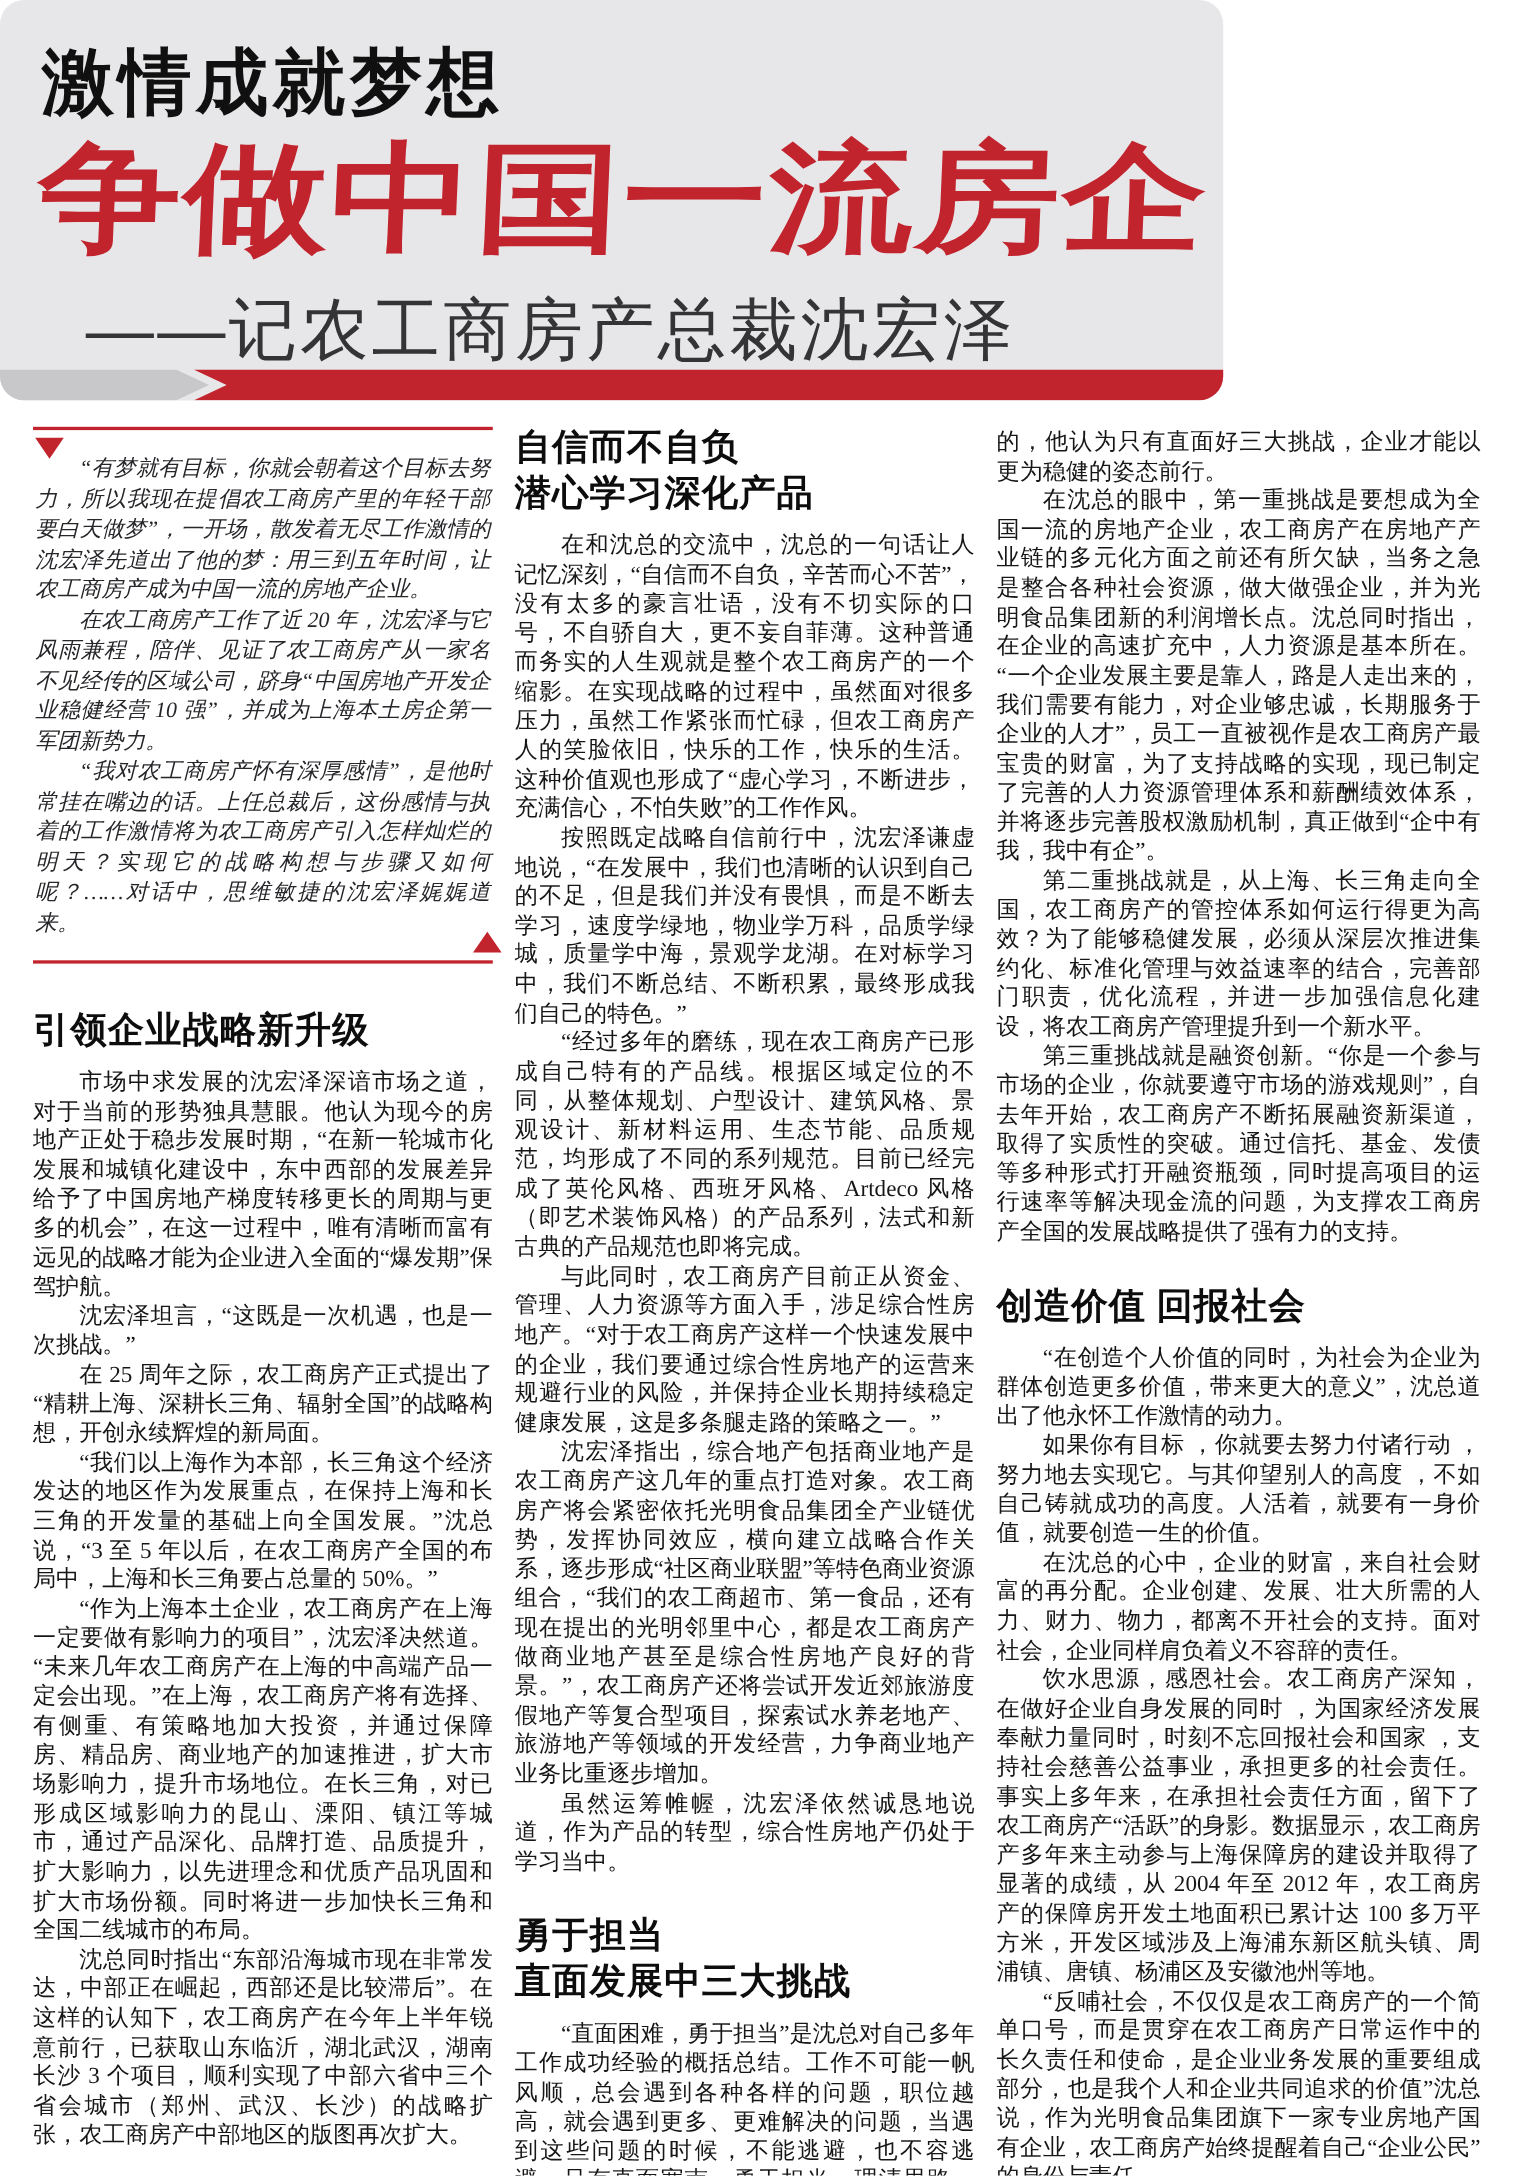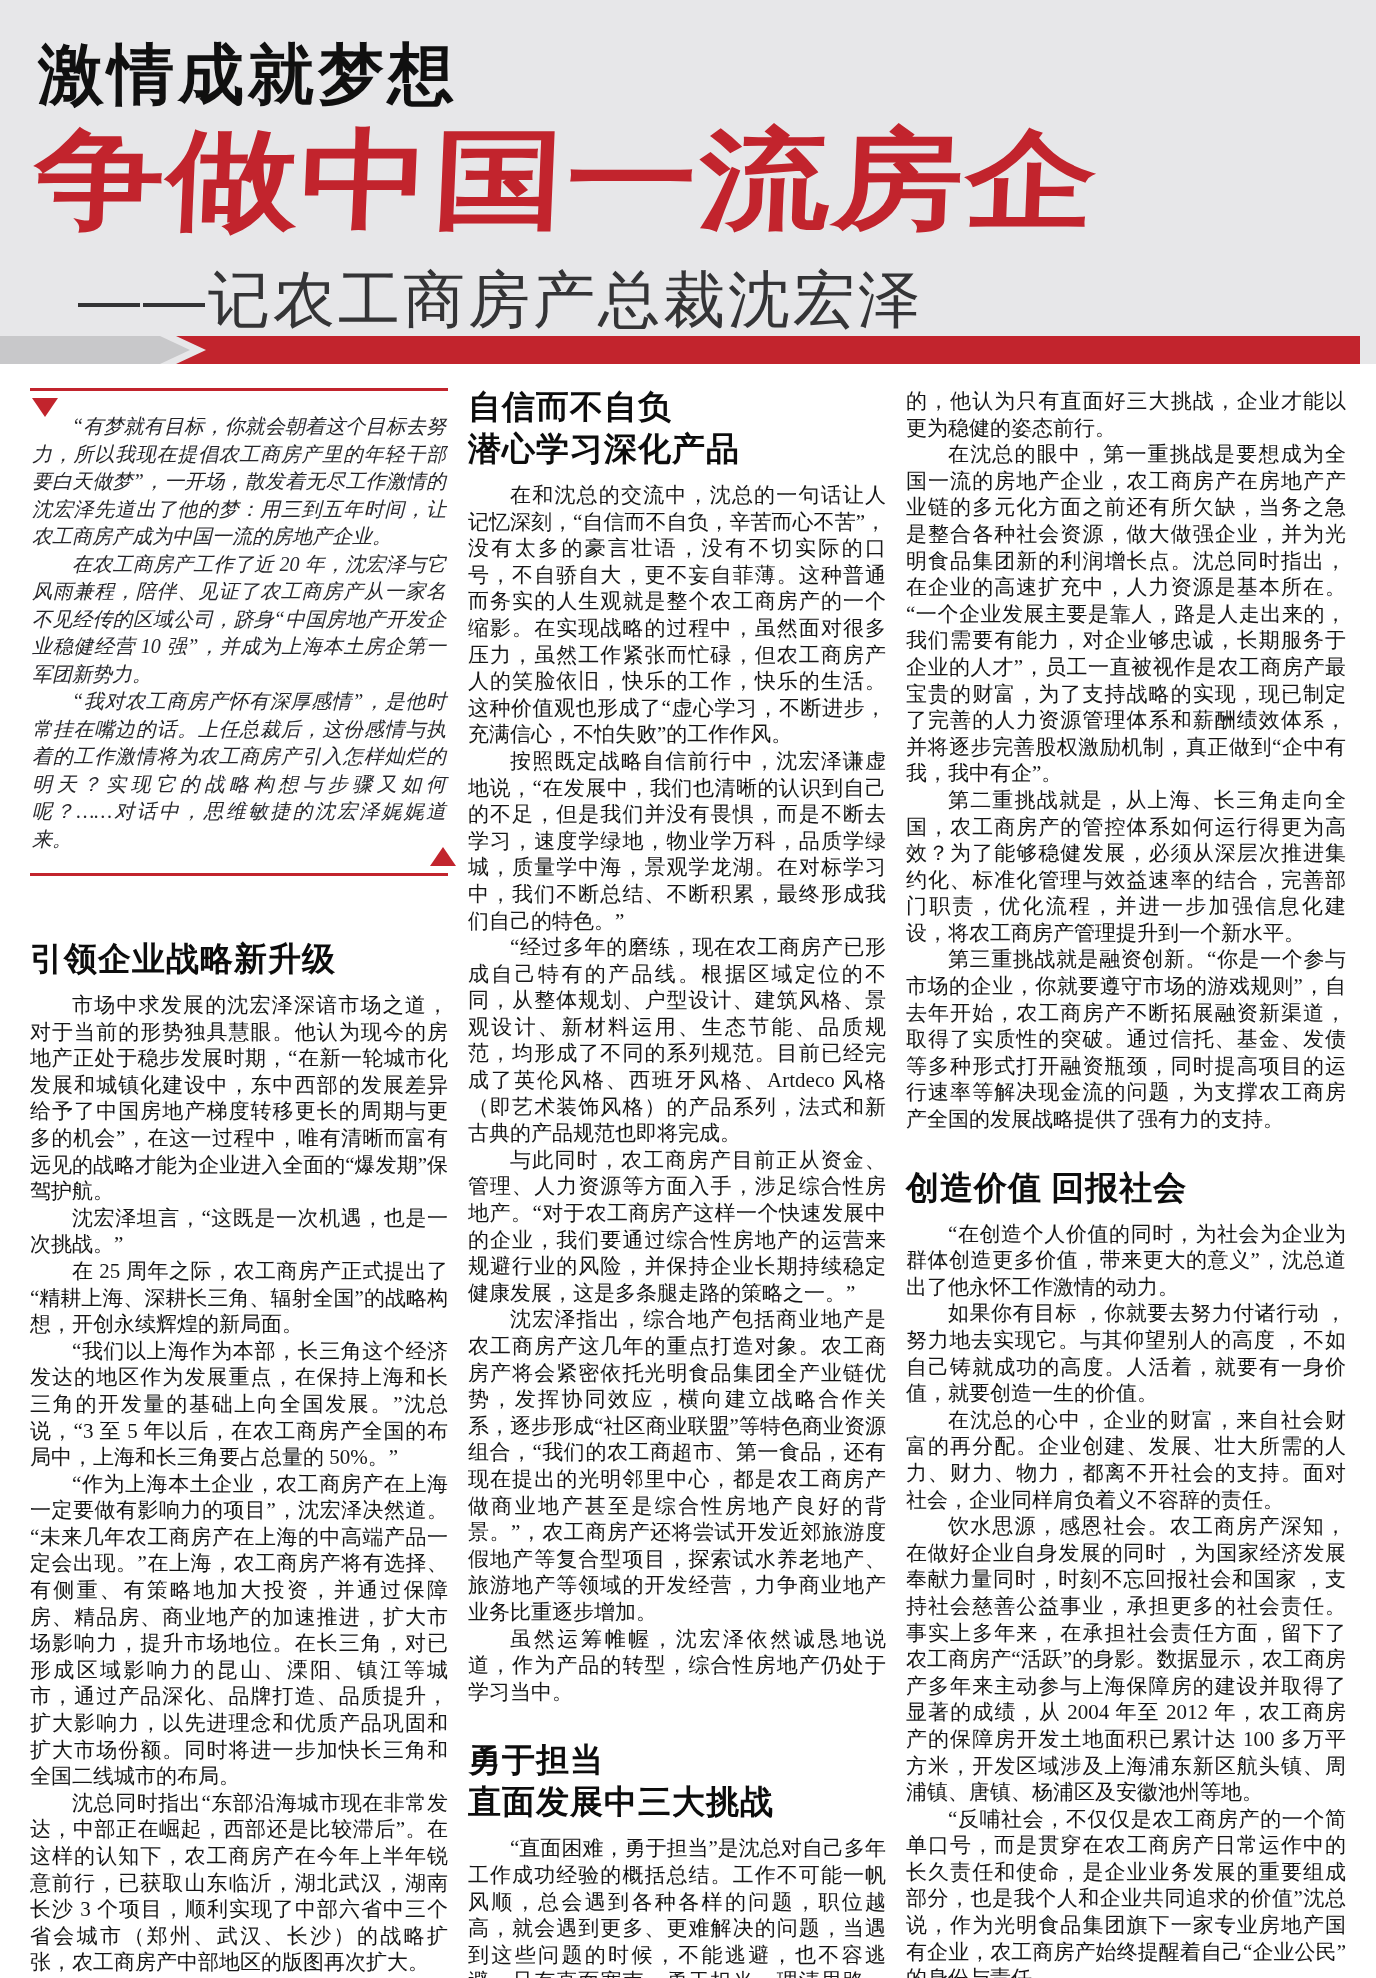--- a/index.html
+++ b/index.html
@@ -1,20 +1,20 @@
 <!DOCTYPE html>
 <html lang="zh"><head>
 <meta charset="utf-8">
 <style>
   html,body{margin:0;padding:0;background:#fff;}
   .page{position:relative;width:1376px;height:1978px;background:#fff;overflow:hidden;
         font-family:"Liberation Serif","DejaVu Serif",serif;color:#141414;}
   
-  .masthead{position:absolute;left:0;top:0;width:1376px;height:364px;
-            background:#e7e7e9;overflow:hidden;}
+  .masthead{position:absolute;left:0;top:0;width:1112px;height:364px;
+            background:#e7e7e9;overflow:hidden;border-radius:22px;}
   .swoosh1{position:absolute;left:300px;top:-260px;width:1400px;height:560px;border-radius:50%;
            border:26px solid rgba(255,255,255,.55);border-color:rgba(255,255,255,.55) transparent transparent transparent;
            transform:rotate(9deg);}
   .swoosh2{position:absolute;left:120px;top:-300px;width:1600px;height:640px;border-radius:50%;
            border:10px solid rgba(255,255,255,.75);border-color:rgba(255,255,255,.75) transparent transparent transparent;
            transform:rotate(6deg);}
   .kicker{position:absolute;left:38px;top:30px;font-family:"Liberation Sans","DejaVu Sans",sans-serif;
           font-weight:900;font-size:66px;letter-spacing:4px;color:#101010;}
   .main-title{position:absolute;left:34px;top:108px;font-family:"Liberation Sans","DejaVu Sans",sans-serif;
           font-weight:900;font-size:108px;color:#c2242d;letter-spacing:2px;
@@ -25,21 +25,21 @@
   
   .col{position:absolute;top:388px;font-size:21px;line-height:26.6px;text-align:justify;
        text-justify:inter-ideograph;color:#161616;}
   .col1{left:30px;width:418px;}
   .col2{left:468px;width:418px;top:386px;}
   .col3{left:906px;width:440px;}
   .col p{margin:0;text-indent:2em;}
   .col p.noindent{text-indent:0;}
   
   .intro-box{position:relative;border-top:3px solid #c2242d;border-bottom:3px solid #c2242d;
-             padding:22px 2px 20px 2px;margin-bottom:62px;}
+             padding:22px 2px 20px 2px;margin-bottom:40px;}
   .intro-box p{font-style:italic;font-size:20px;line-height:27.5px;color:#26262a;margin:0;text-indent:2em;}
   .tri-down{position:absolute;left:2px;top:7px;width:0;height:0;
             border-left:13px solid transparent;border-right:13px solid transparent;
             border-top:19px solid #c2242d;}
   .tri-up{position:absolute;right:-8px;bottom:7px;width:0;height:0;
           border-left:13px solid transparent;border-right:13px solid transparent;
           border-bottom:19px solid #c2242d;}
   
   .sec-h{font-size:33px;font-weight:bold;line-height:42px;margin:34px 0 12px 0;
          font-family:"Liberation Serif","DejaVu Serif",serif;color:#0d0d0d;letter-spacing:1px;}

